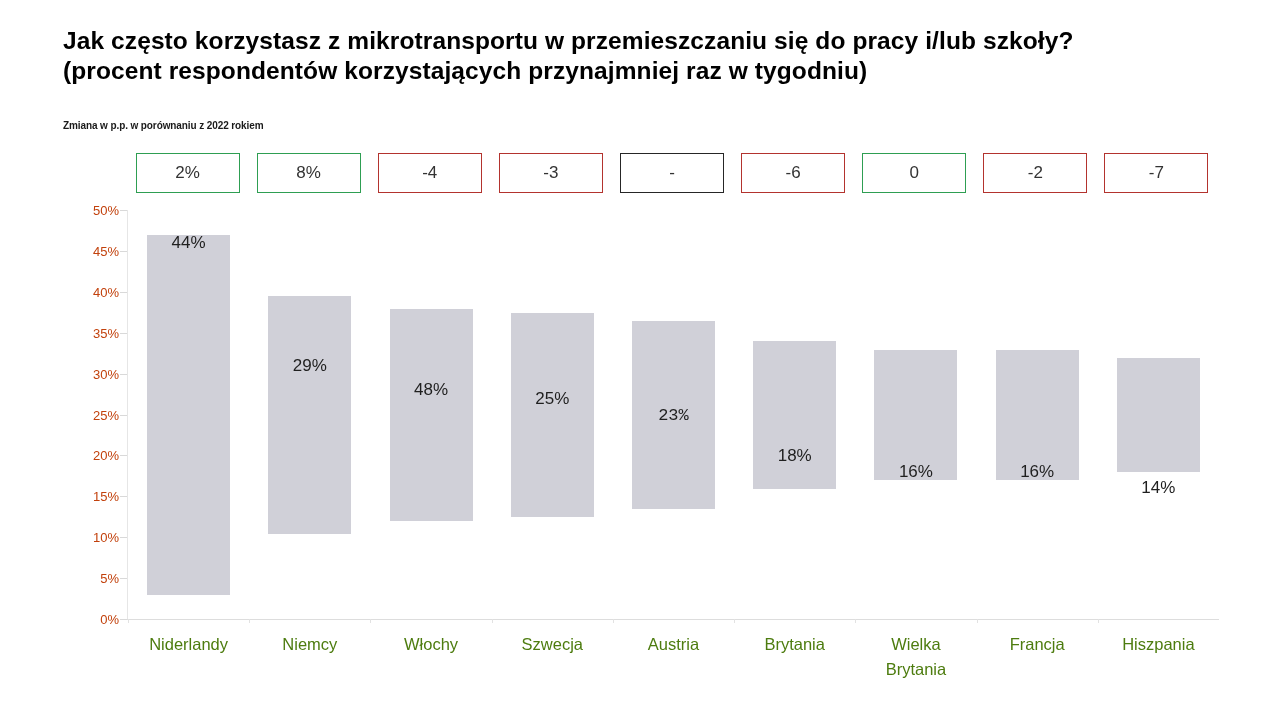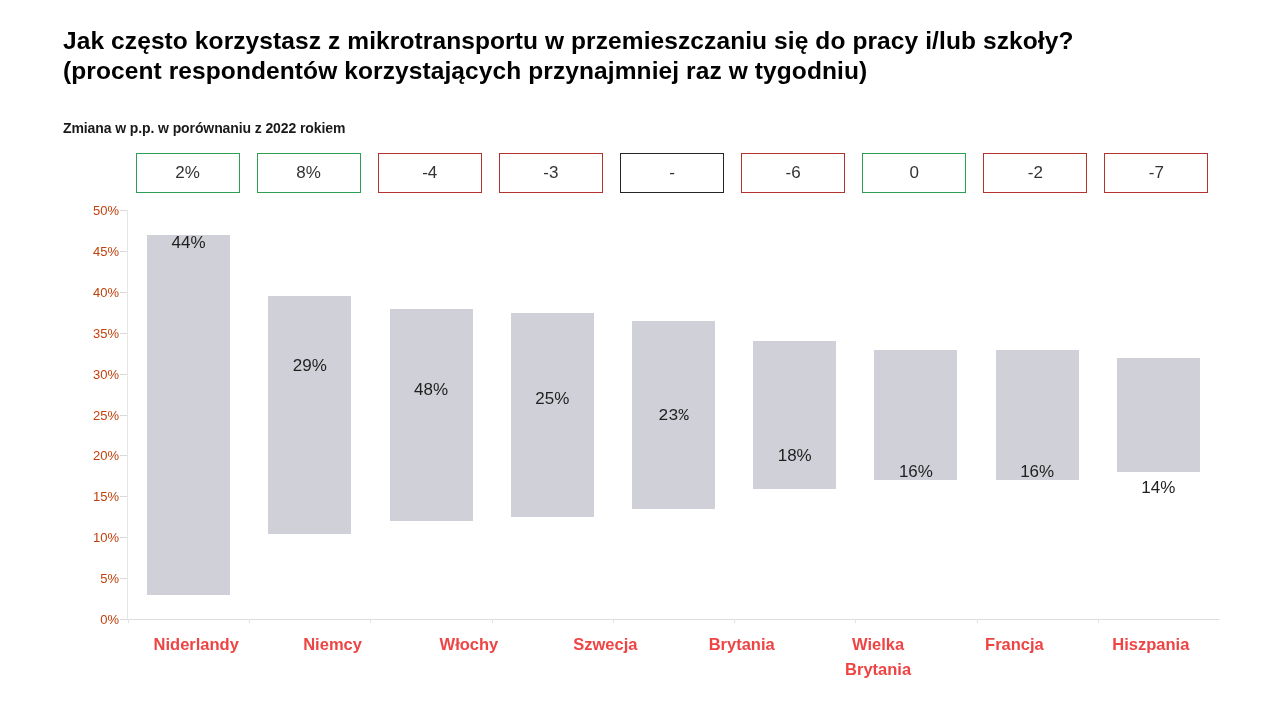--- a/index.html
+++ b/index.html
@@ -30,21 +30,21 @@
     color: #000000;
     letter-spacing: 0.1px;
     white-space: nowrap;
   }
 
   
   #subtitle {
     position: absolute;
     left: 63px;
     top: 120px;
-    font-size: 14px;
+    font-size: 10px;
     font-weight: bold;
     color: #1a1a1a;
     letter-spacing: -0.1px;
   }
 
   
   #delta-row {
     position: absolute;
     left: 127px;
     top: 152px;
@@ -173,22 +173,22 @@
     position: absolute;
     left: 128px;
     top: 632px;
     width: 1091px;
     display: flex;
   }
   .xlabel {
     flex: 1 1 0;
     text-align: center;
     font-size: 16.5px;
-    font-weight: 700;
-    color: #ef4444;
+    font-weight: 400;
+    color: #4d7c0f;
     line-height: 25px;
     white-space: pre-line;
   }
 </style>
 </head>
 <body>
 
 <div id="title-block">
   <div class="chart-title-line">Jak często korzystasz z mikrotransportu w przemieszczaniu się do pracy i/lub szkoły?</div>
   <div class="chart-title-line">(procent respondentów korzystających przynajmniej raz w tygodniu)</div>
@@ -300,18 +300,19 @@
         <div class="bar-sep"></div>
       </div>
     </div>
 </div>
 
 <div id="xlabels">
     <div class="xlabel">Niderlandy</div>
     <div class="xlabel">Niemcy</div>
     <div class="xlabel">Włochy</div>
     <div class="xlabel">Szwecja</div>
+    <div class="xlabel">Austria</div>
     <div class="xlabel">Brytania</div>
     <div class="xlabel">Wielka
 Brytania</div>
     <div class="xlabel">Francja</div>
     <div class="xlabel">Hiszpania</div>
   </div>
 
 </body></html>

